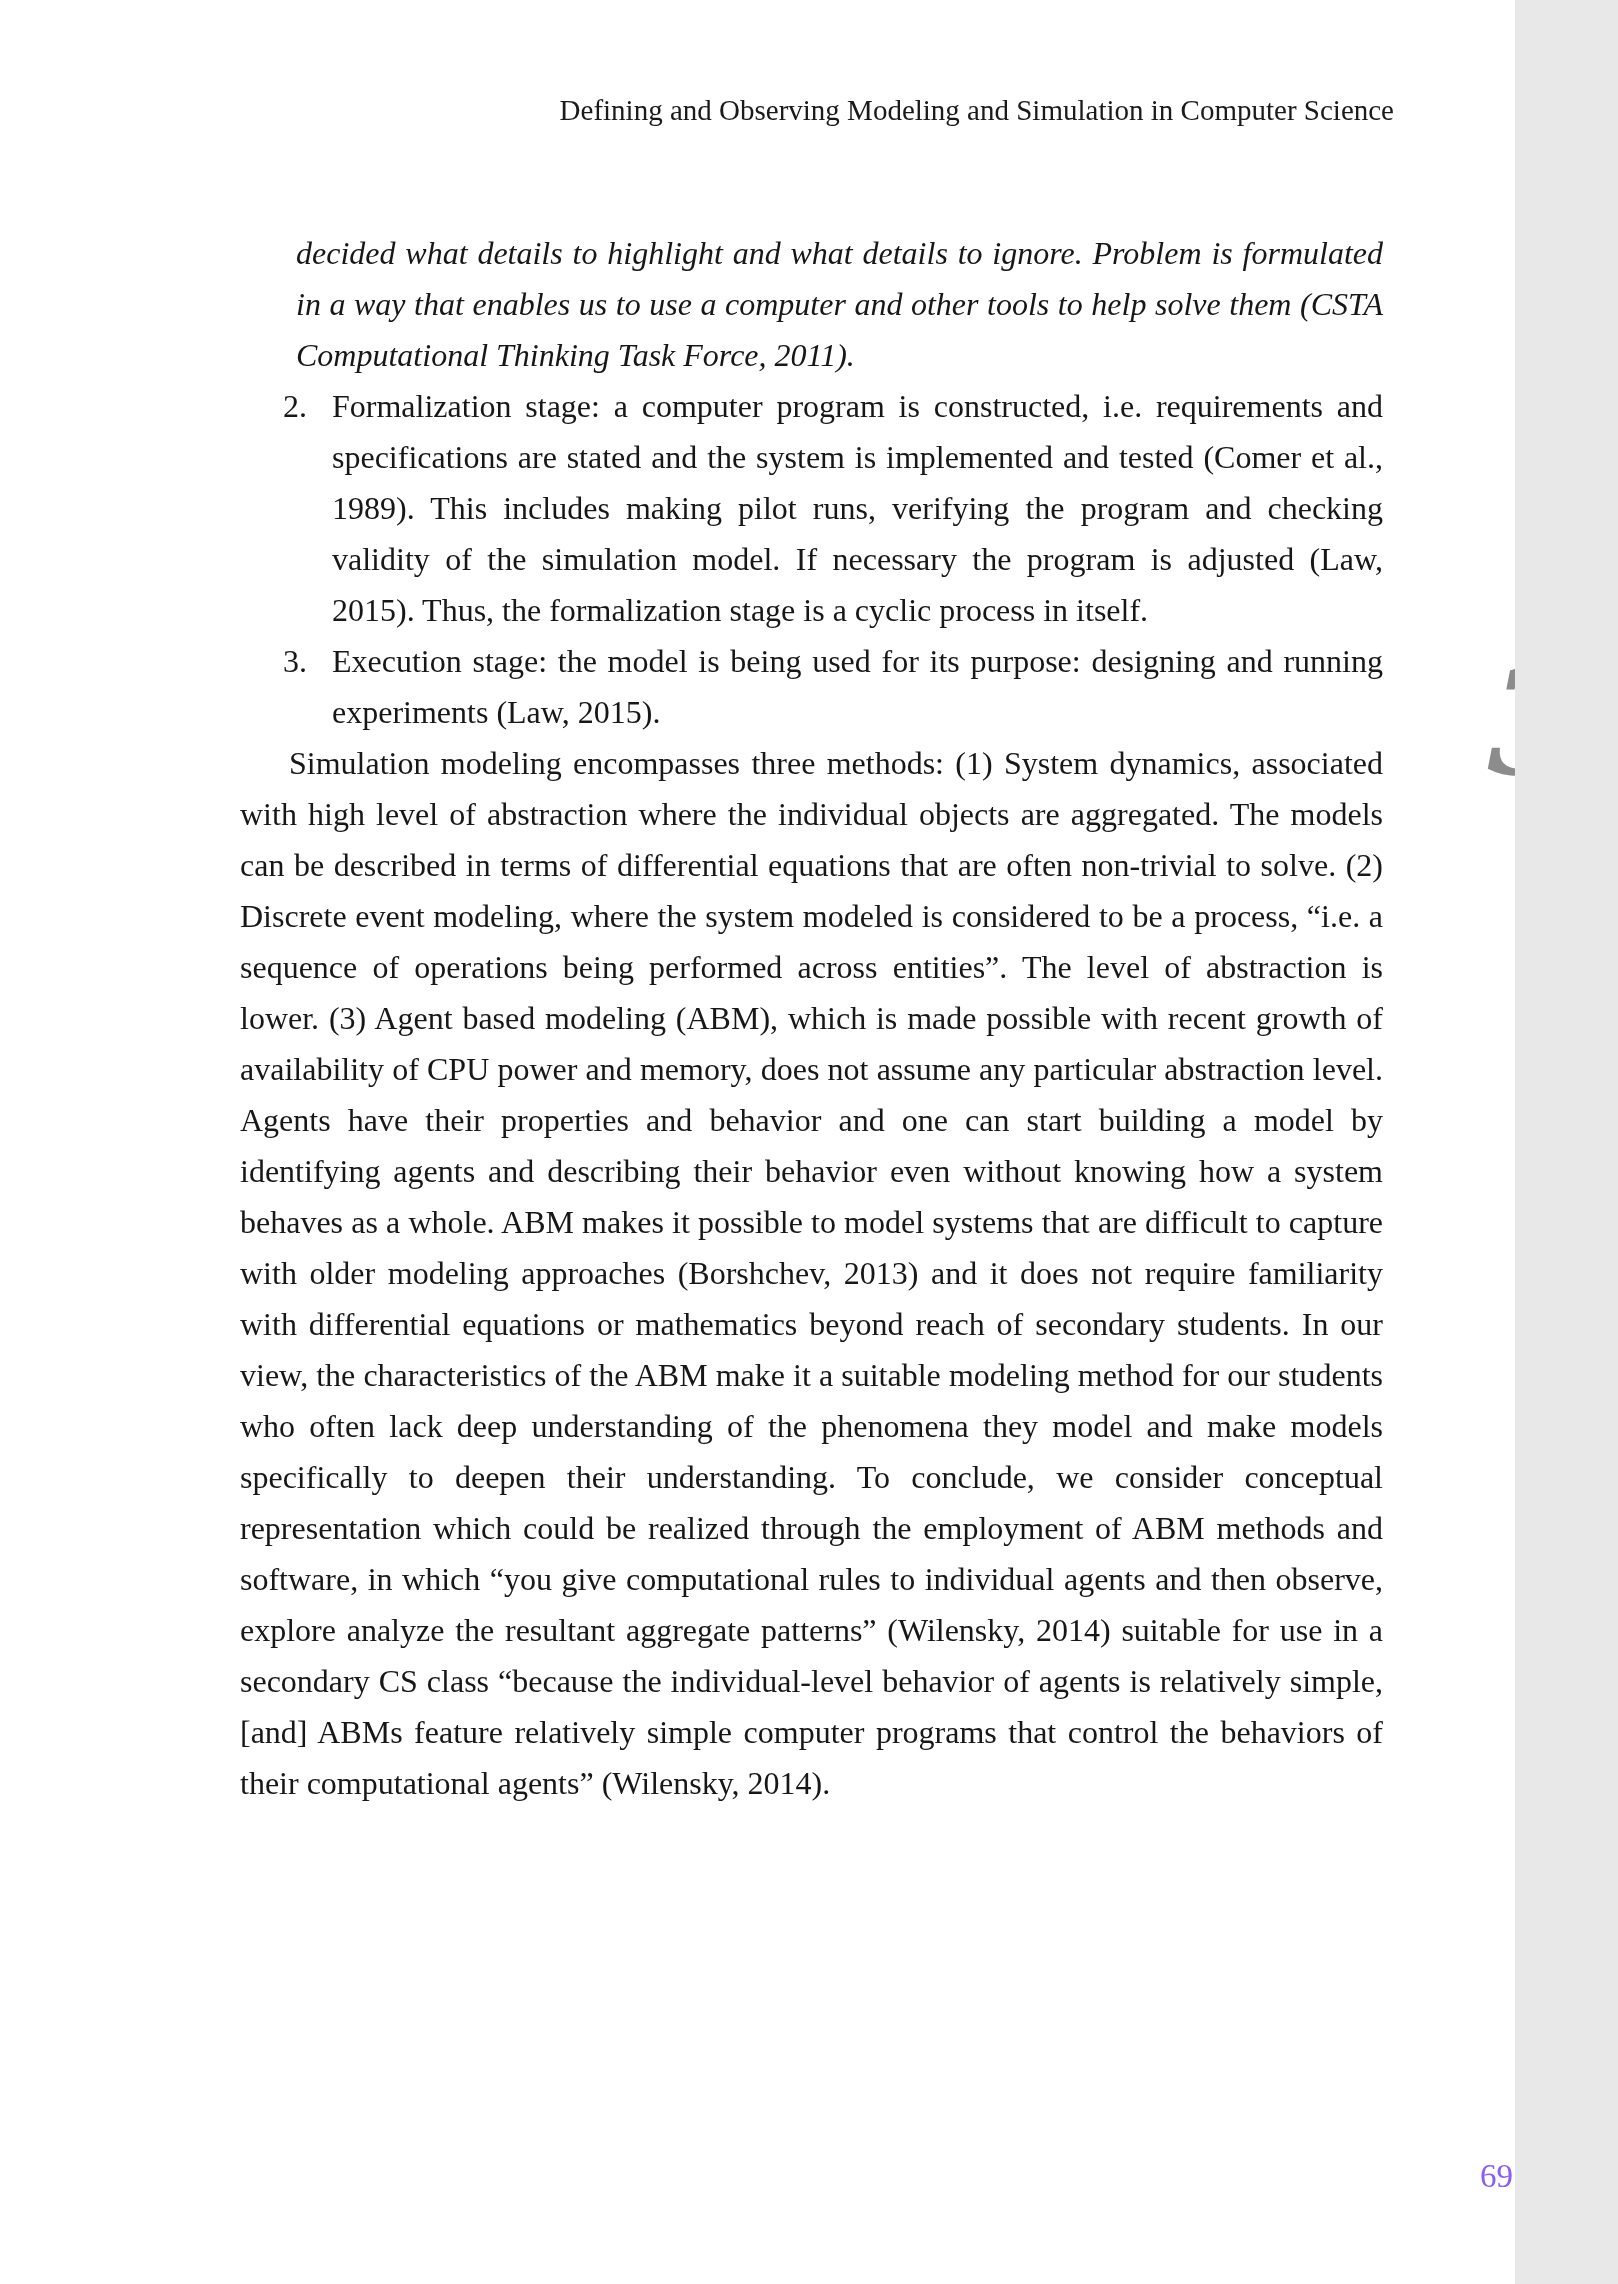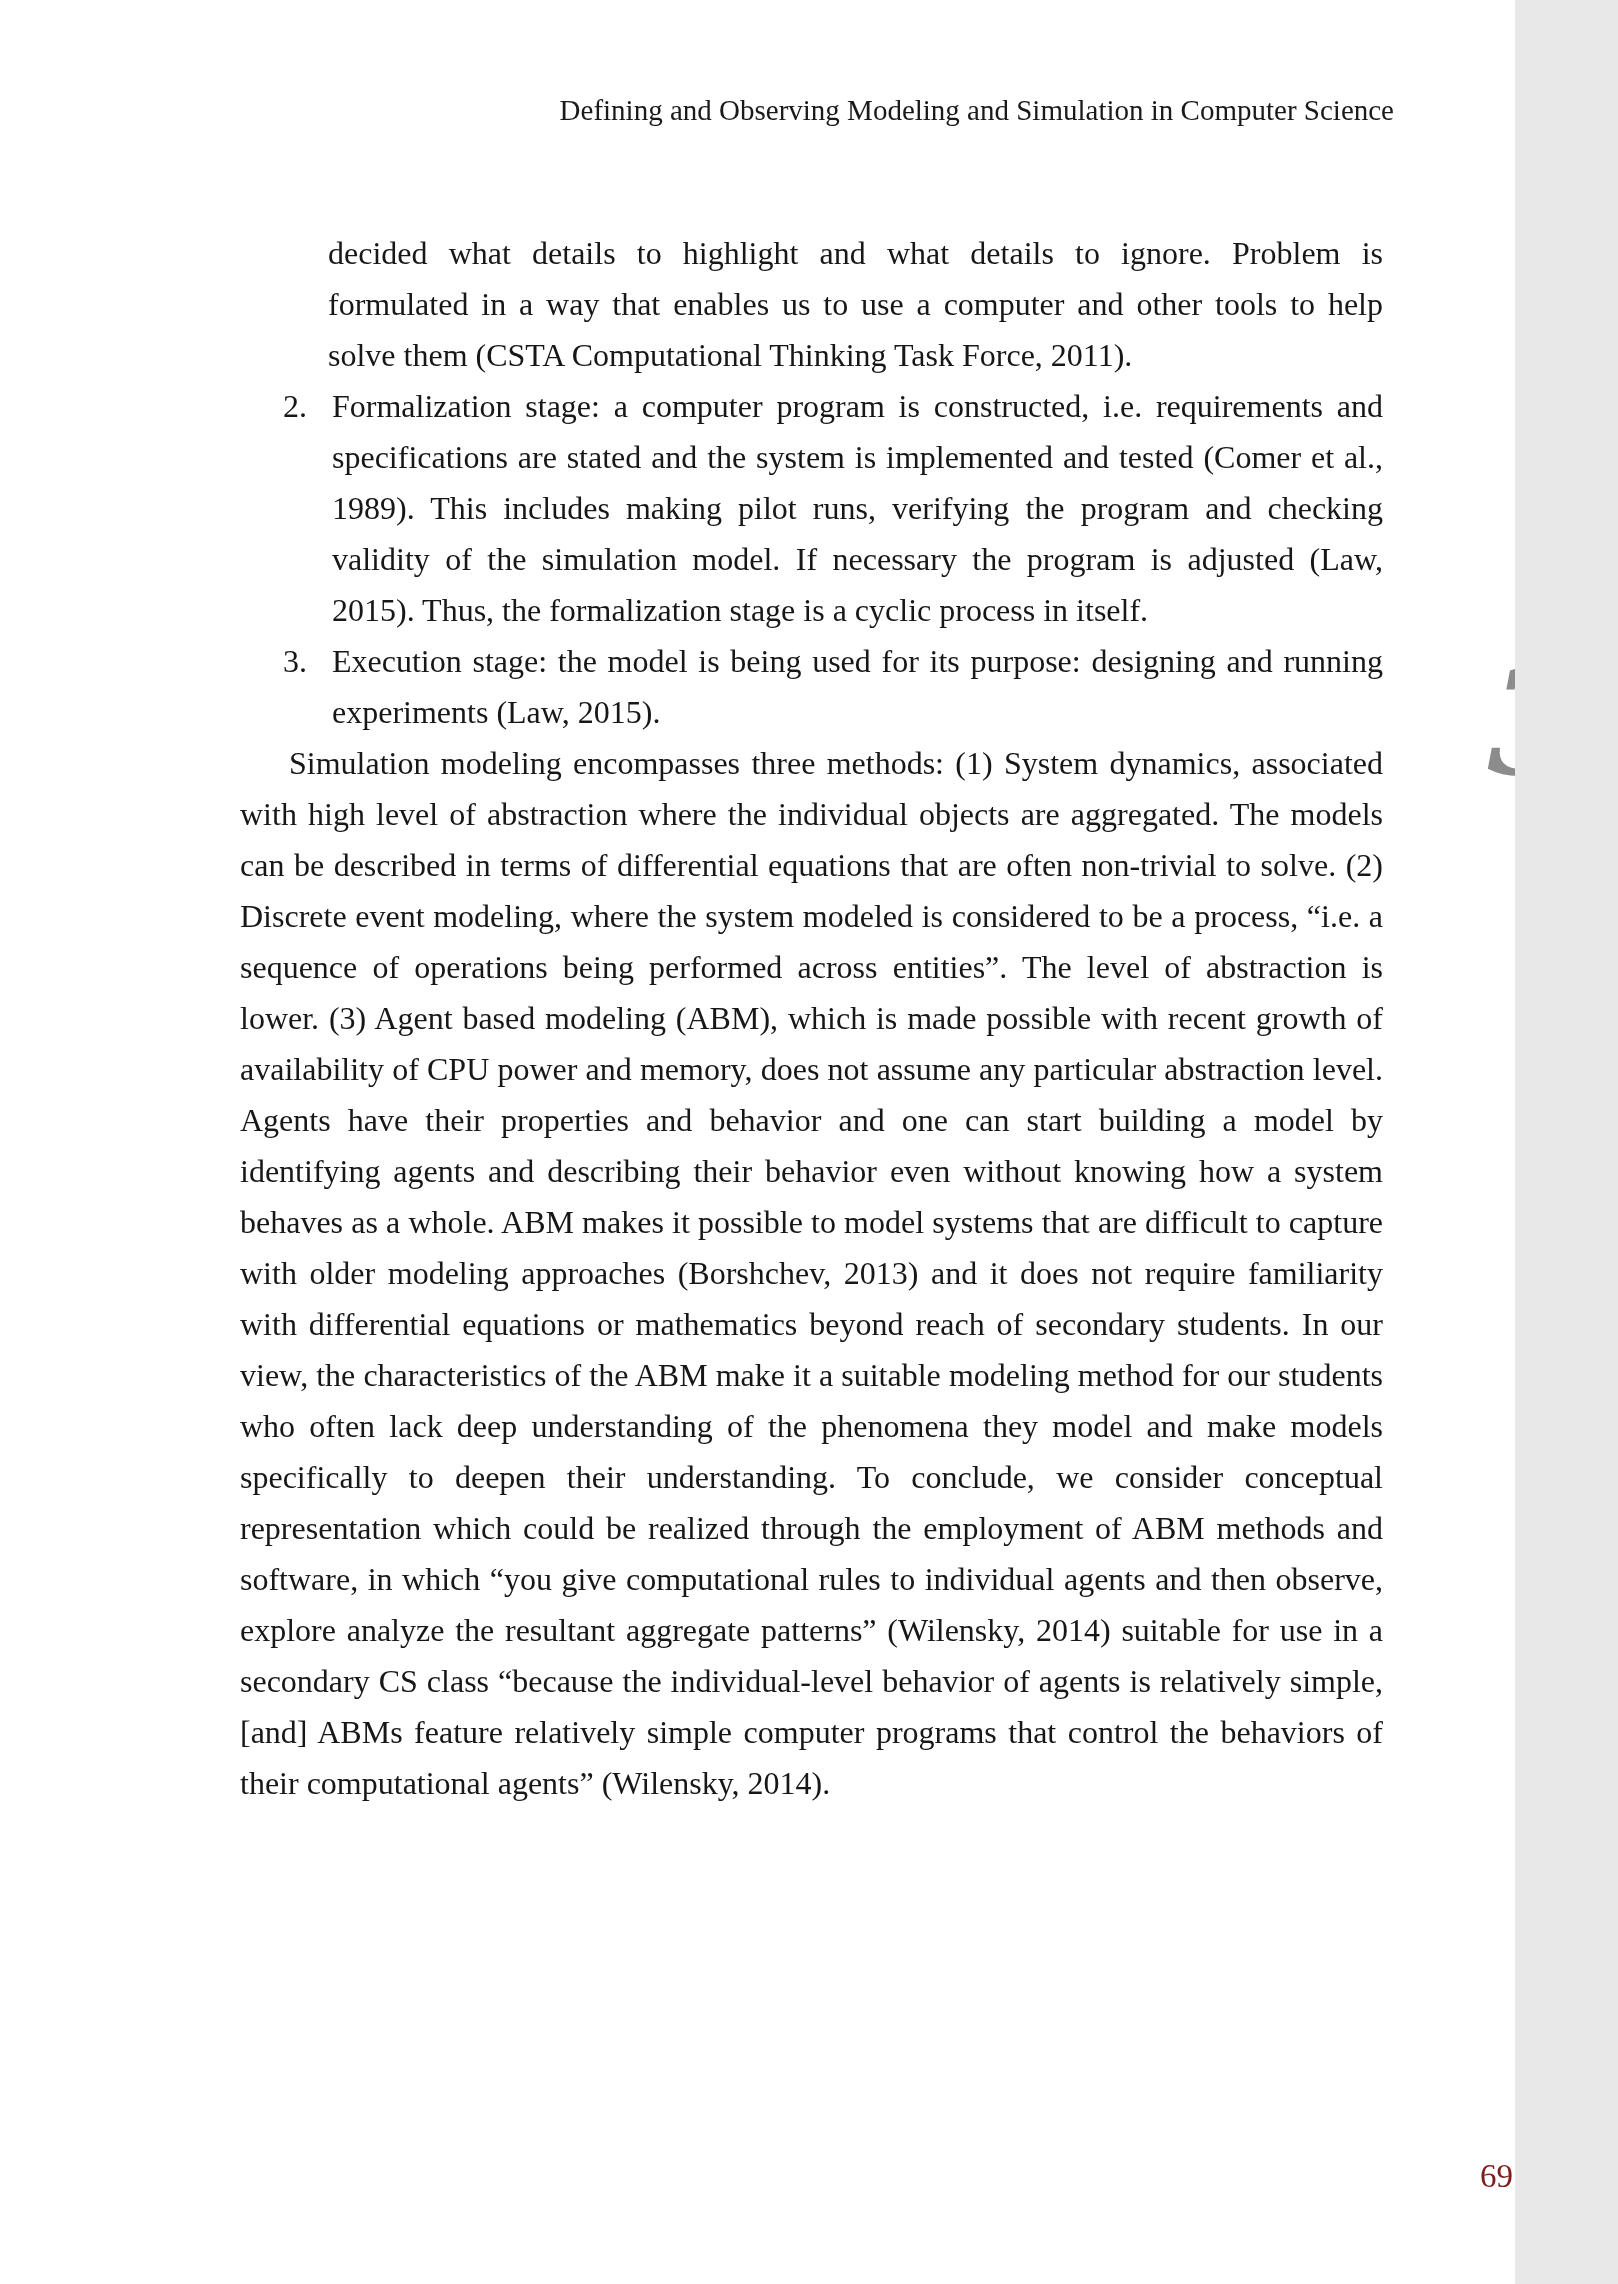--- a/index.html
+++ b/index.html
@@ -31,21 +31,22 @@
     position: absolute;
     top: 228px;
     left: 240px;
     width: 1143px;
     font-size: 32px;
     line-height: 51px;
     text-align: justify;
     color: #171717;
   }
   .hang-block {
-    margin-left: 88px;
+    margin-left: 56px;
+    font-style: italic;
   }
   .list-item {
     position: relative;
     padding-left: 92px;
   }
   .list-num {
     position: absolute;
     left: 43px;
     top: 0;
   }
@@ -71,21 +72,21 @@
     background: #8f8f8f;
   }
   .page-number {
     position: absolute;
     top: 2158px;
     left: 1361px;
     width: 152px;
     text-align: right;
     font-size: 33px;
     line-height: 37px;
-    color: #7f1d1d;
+    color: #8b5cf6;
   }
 </style>
 </head>
 <body>
 
 <div class="page">
 
   <div class="running-header">Defining and Observing Modeling and Simulation in Computer Science</div>
 
   <div class="body-col">

